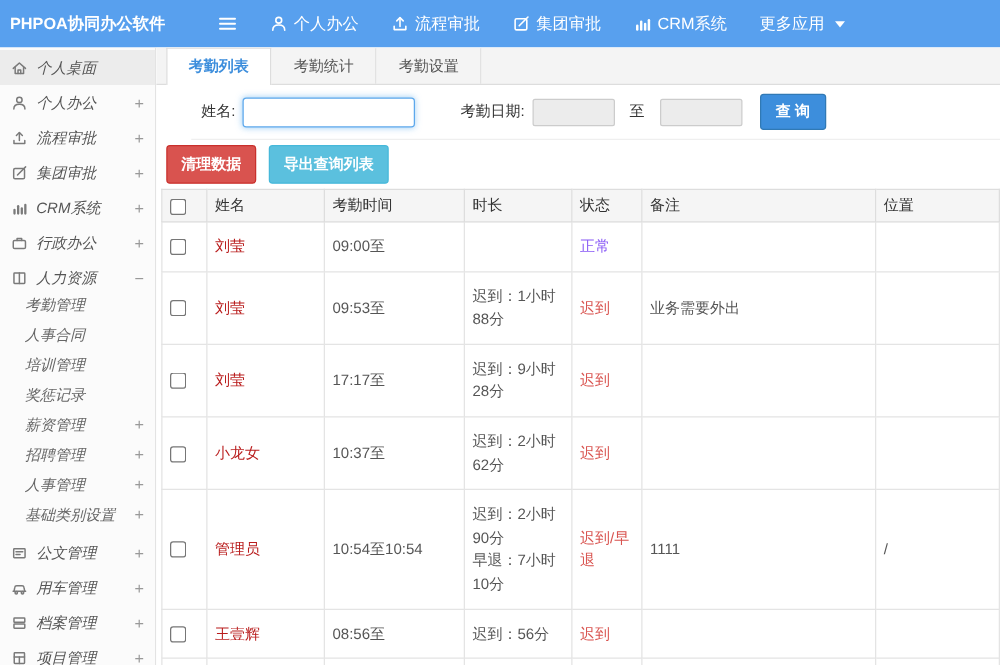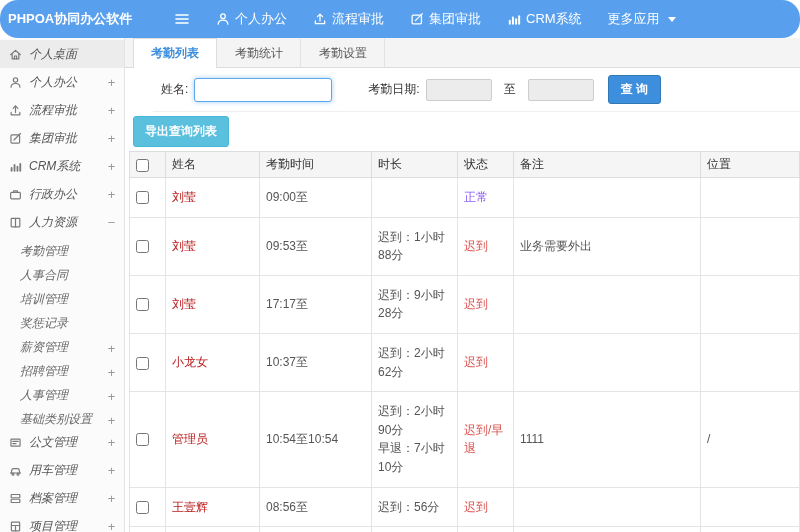--- a/index.html
+++ b/index.html
@@ -2,36 +2,36 @@
 <html><head>
 <meta charset="utf-8">
 <style>
   html,body{margin:0;padding:0;}
   body{
     width:800px;height:532px;overflow:hidden;position:relative;
     font-family:"Liberation Sans","DejaVu Sans",sans-serif;
     font-size:12px;color:#333;background:#fff;
   }
   
-  .topbar{position:absolute;top:0;left:0;right:0;height:38px;background:#58a0ee;color:#fff;display:flex;align-items:center;border-radius:18px;}
+  .topbar{position:absolute;top:0;left:0;right:0;height:38px;background:#58a0ee;color:#fff;display:flex;align-items:center;}
   .logo{width:130px;padding-left:8px;font-weight:bold;font-size:13px;white-space:nowrap;}
   .hamburger{margin-left:36px;display:inline-flex;cursor:pointer;color:#fff;}
   .topnav{display:flex;margin-left:26px;gap:26px;align-items:center;}
   .nav-item{display:flex;align-items:center;gap:5px;font-size:13px;cursor:pointer;white-space:nowrap;}
   .icon{display:inline-flex;align-items:center;justify-content:center;}
   .icon svg{display:block;}
   .caret{width:0;height:0;border-left:4px solid transparent;border-right:4px solid transparent;border-top:5px solid #fff;margin-left:3px;}
   
   .sidebar{position:absolute;top:38px;left:0;width:125px;bottom:0;background:#fbfbfb;border-right:1px solid #e3e3e3;box-sizing:border-box;padding-top:2px;overflow:hidden;font-style:italic;}
   .side-item{height:28px;display:flex;align-items:center;padding:0 6px 0 8px;color:#555;cursor:pointer;}
   .side-item.active{background:#ececec;}
   .side-item .icon{width:15px;margin-right:6px;color:#7a7a7a;}
   .lbl{flex:1;white-space:nowrap;overflow:hidden;}
   .expand{color:#999;font-size:13px;padding-right:3px;}
-  .side-sub{height:24px;display:flex;align-items:flex-end;padding:0 6px 0 20px;color:#666;cursor:pointer;}
+  .side-sub{height:24px;display:flex;align-items:flex-start;padding:0 6px 0 20px;color:#666;cursor:pointer;}
   
   .main{position:absolute;top:38px;left:125px;right:0;bottom:0;background:#fff;overflow:hidden;}
   .tabstrip{height:30px;background:#f4f4f4;border-bottom:1px solid #ddd;display:flex;padding-left:8px;box-sizing:border-box;}
   .tab{padding:0 17px;line-height:29px;color:#555;cursor:pointer;border:1px solid transparent;border-bottom:none;border-right:1px solid #e2e2e2;}
   .tab.active{background:#fff;color:#3d8edc;font-weight:bold;border-color:#ddd;border-right-color:#ddd;margin-bottom:-1px;}
   .formrow{display:flex;align-items:center;padding:7px 8px;border-bottom:1px solid #efefef;margin-left:28px;}
   .formrow label{margin-right:6px;color:#333;white-space:nowrap;}
   .input-name{width:126px;height:22px;border:1px solid #5da8ec;border-radius:3px;box-shadow:0 0 5px rgba(82,168,236,.55);padding:0 5px;outline:none;font-size:12px;box-sizing:content-box;}
   .date-label{margin-left:36px;}
   .input-date{width:56px;height:20px;background:#ececec;border:1px solid #ccc;border-radius:2px;padding:0 4px;font-size:12px;}
@@ -267,20 +267,21 @@
     <label>姓名:</label>
     <input class="input-name" value="" style="">
     <label class="date-label">考勤日期:</label>
     <input class="input-date" value="" style="">
     <span class="to">至</span>
     <input class="input-date" value="" style="">
     <button class="btn btn-query">查 询</button>
   </div>
 
   <div class="btnrow">
+    <button class="btn btn-danger">清理数据</button>
     <button class="btn btn-info">导出查询列表</button>
   </div>
 
   <table class="att-table">
     <colgroup>
       <col style="width:36px">
         <col style="width:94px">
         <col style="width:112px">
       <col style="width:86px">
         <col style="width:56px">

